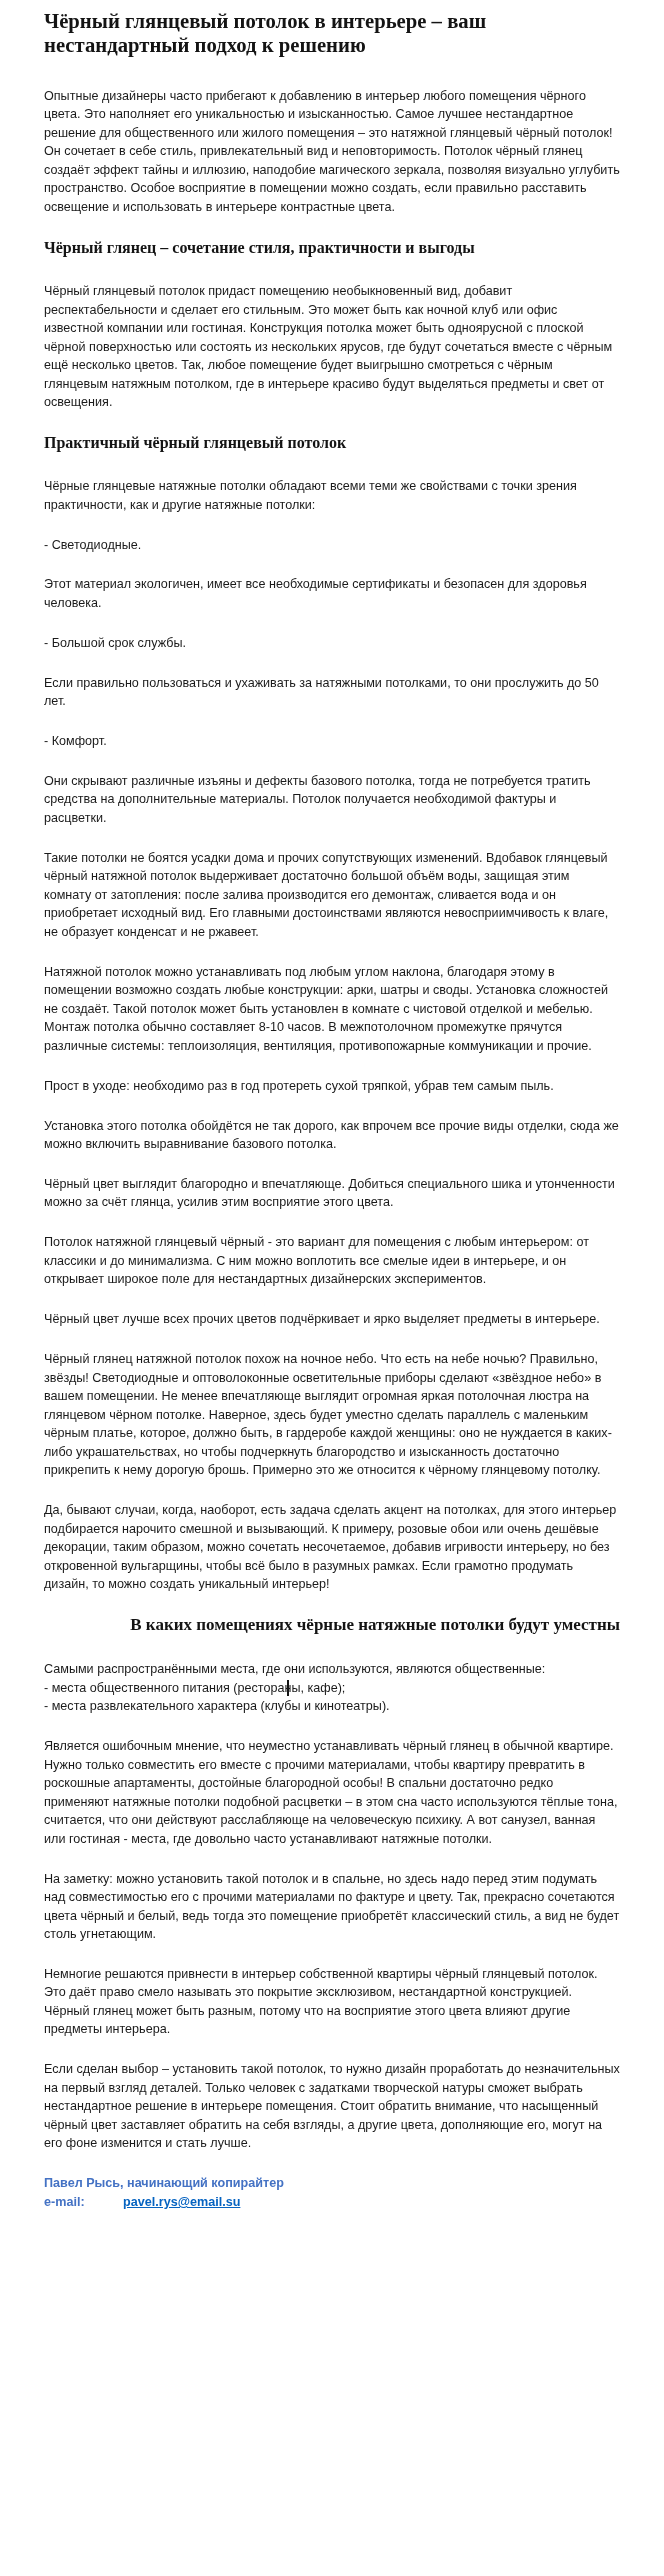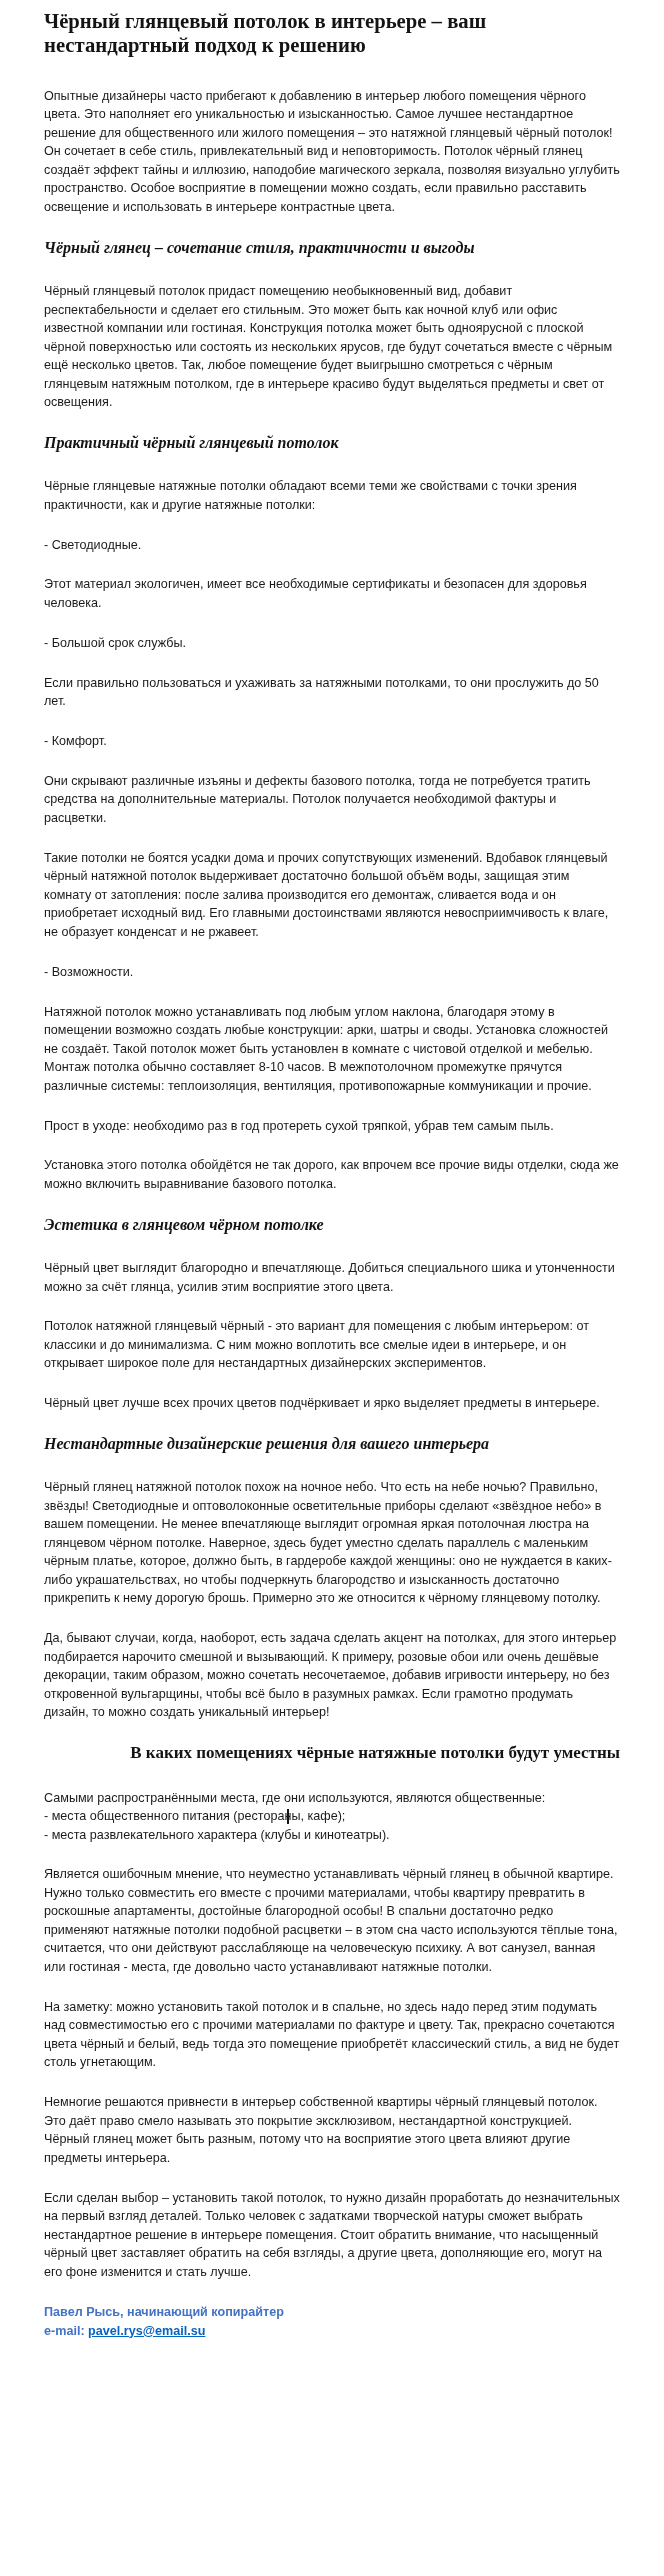--- a/index.html
+++ b/index.html
@@ -23,21 +23,21 @@
     white-space:pre-line;
   }
   .h2{
     font-family:"Liberation Serif", serif;
     font-weight:700;
     font-size:16px;
     line-height:1.2;
     margin:17.7px 0 25px 0;
     color:#141414;
   }
-  .h2.italic{ font-style:italic; }
+  .h2.italic{ }
   .h2.plain{ font-size:17px;text-align:right; }
   p.block{
     font-size:12.6px;
     line-height:18.5px;
     margin:0 0 21.4px 0;
     white-space:pre-line;
     position:relative;
   }
   .caret{
     position:absolute;
@@ -70,43 +70,40 @@
       <p class="block">Чёрный глянцевый потолок придаст помещению необыкновенный вид, добавит респектабельности и сделает его стильным. Это может быть как ночной клуб или офис известной компании или гостиная. Конструкция потолка может быть одноярусной с плоской чёрной поверхностью или состоять из нескольких ярусов, где будут сочетаться вместе с чёрным ещё несколько цветов. Так, любое помещение будет выигрышно смотреться с чёрным глянцевым натяжным потолком, где в интерьере красиво будут выделяться предметы и свет от освещения.</p>
       <h2 class="h2 italic">Практичный чёрный глянцевый потолок</h2>
       <p class="block">Чёрные глянцевые натяжные потолки обладают всеми теми же свойствами с точки зрения практичности, как и другие натяжные потолки:</p>
       <p class="block">- Светодиодные.</p>
       <p class="block">Этот материал экологичен, имеет все необходимые сертификаты и безопасен для здоровья человека.</p>
       <p class="block">- Большой срок службы.</p>
       <p class="block">Если правильно пользоваться и ухаживать за натяжными потолками, то они прослужить до 50 лет.</p>
       <p class="block">- Комфорт.</p>
       <p class="block">Они скрывают различные изъяны и дефекты базового потолка, тогда не потребуется тратить средства на дополнительные материалы. Потолок получается необходимой фактуры и расцветки.</p>
       <p class="block">Такие потолки не боятся усадки дома и прочих сопутствующих изменений. Вдобавок глянцевый чёрный натяжной потолок выдерживает достаточно большой объём воды, защищая этим комнату от затопления: после залива производится его демонтаж, сливается вода и он приобретает исходный вид. Его главными достоинствами являются невосприимчивость к влаге, не образует конденсат и не ржавеет.</p>
-      <p class="block">- Возможности.</p>
       <p class="block">Натяжной потолок можно устанавливать под любым углом наклона, благодаря этому в помещении возможно создать любые конструкции: арки, шатры и своды. Установка сложностей не создаёт. Такой потолок может быть установлен в комнате с чистовой отделкой и мебелью. Монтаж потолка обычно составляет 8-10 часов. В межпотолочном промежутке прячутся различные системы: теплоизоляция, вентиляция, противопожарные коммуникации и прочие.</p>
       <p class="block">Прост в уходе: необходимо раз в год протереть сухой тряпкой, убрав тем самым пыль.</p>
       <p class="block">Установка этого потолка обойдётся не так дорого, как впрочем все прочие виды отделки, сюда же можно включить выравнивание базового потолка.</p>
-      <h2 class="h2 italic">Эстетика в глянцевом чёрном потолке</h2>
       <p class="block">Чёрный цвет выглядит благородно и впечатляюще. Добиться специального шика и утонченности можно за счёт глянца, усилив этим восприятие этого цвета.</p>
       <p class="block">Потолок натяжной глянцевый чёрный - это вариант для помещения с любым интерьером: от классики и до минимализма. С ним можно воплотить все смелые идеи в интерьере, и он открывает широкое поле для нестандартных дизайнерских экспериментов.</p>
       <p class="block">Чёрный цвет лучше всех прочих цветов подчёркивает и ярко выделяет предметы в интерьере.</p>
-      <h2 class="h2 italic">Нестандартные дизайнерские решения для вашего интерьера</h2>
       <p class="block">Чёрный глянец натяжной потолок похож на ночное небо. Что есть на небе ночью? Правильно, звёзды! Светодиодные и оптоволоконные осветительные приборы сделают «звёздное небо» в вашем помещении. Не менее впечатляюще выглядит огромная яркая потолочная люстра на глянцевом чёрном потолке. Наверное, здесь будет уместно сделать параллель с маленьким чёрным платье, которое, должно быть, в гардеробе каждой женщины: оно не нуждается в каких-либо украшательствах, но чтобы подчеркнуть благородство и изысканность достаточно прикрепить к нему дорогую брошь. Примерно это же относится к чёрному глянцевому потолку.</p>
       <p class="block">Да, бывают случаи, когда, наоборот, есть задача сделать акцент на потолках, для этого интерьер подбирается нарочито смешной и вызывающий. К примеру, розовые обои или очень дешёвые декорации, таким образом, можно сочетать несочетаемое, добавив игривости интерьеру, но без откровенной вульгарщины, чтобы всё было в разумных рамках. Если грамотно продумать дизайн, то можно создать уникальный интерьер!</p>
       <h2 class="h2 plain">В каких помещениях чёрные натяжные потолки будут уместны</h2>
       <p class="block">Самыми распространёнными места, где они используются, являются общественные:
 - места общественного питания (рестораны, кафе);
 - места развлекательного характера (клубы и кинотеатры).<span class="caret" style="left: 243px; top: 20px; height: 15.5px;"></span></p>
       <p class="block">Является ошибочным мнение, что неуместно устанавливать чёрный глянец в обычной квартире. Нужно только совместить его вместе с прочими материалами, чтобы квартиру превратить в роскошные апартаменты, достойные благородной особы! В спальни достаточно редко применяют натяжные потолки подобной расцветки – в этом сна часто используются тёплые тона, считается, что они действуют расслабляюще на человеческую психику. А вот санузел, ванная или гостиная - места, где довольно часто устанавливают натяжные потолки.</p>
       <p class="block">На заметку: можно установить такой потолок и в спальне, но здесь надо перед этим подумать над совместимостью его с прочими материалами по фактуре и цвету. Так, прекрасно сочетаются цвета чёрный и белый, ведь тогда это помещение приобретёт классический стиль, а вид не будет столь угнетающим.</p>
       <p class="block">Немногие решаются привнести в интерьер собственной квартиры чёрный глянцевый потолок. Это даёт право смело называть это покрытие эксклюзивом, нестандартной конструкцией. Чёрный глянец может быть разным, потому что на восприятие этого цвета влияют другие предметы интерьера.</p>
       <p class="block">Если сделан выбор – установить такой потолок, то нужно дизайн проработать до незначительных на первый взгляд деталей. Только человек с задатками творческой натуры сможет выбрать нестандартное решение в интерьере помещения. Стоит обратить внимание, что насыщенный чёрный цвет заставляет обратить на себя взгляды, а другие цвета, дополняющие его, могут на его фоне изменится и стать лучше.</p>
     </div>
 
   <div class="footer">
     <div style="color: rgb(68, 114, 196);">Павел Рысь, начинающий копирайтер</div>
     <div>
       <span style="color: rgb(68, 114, 196);">e-mail:</span>
-      <a href="#" style="color: rgb(5, 99, 193);">pavel.rys@email.su</a>
+      <a href="#" style="color: rgb(5, 99, 193); margin-left: 35px;">pavel.rys@email.su</a>
     </div>
   </div>
 
 </div>
 
 
 </body></html>

